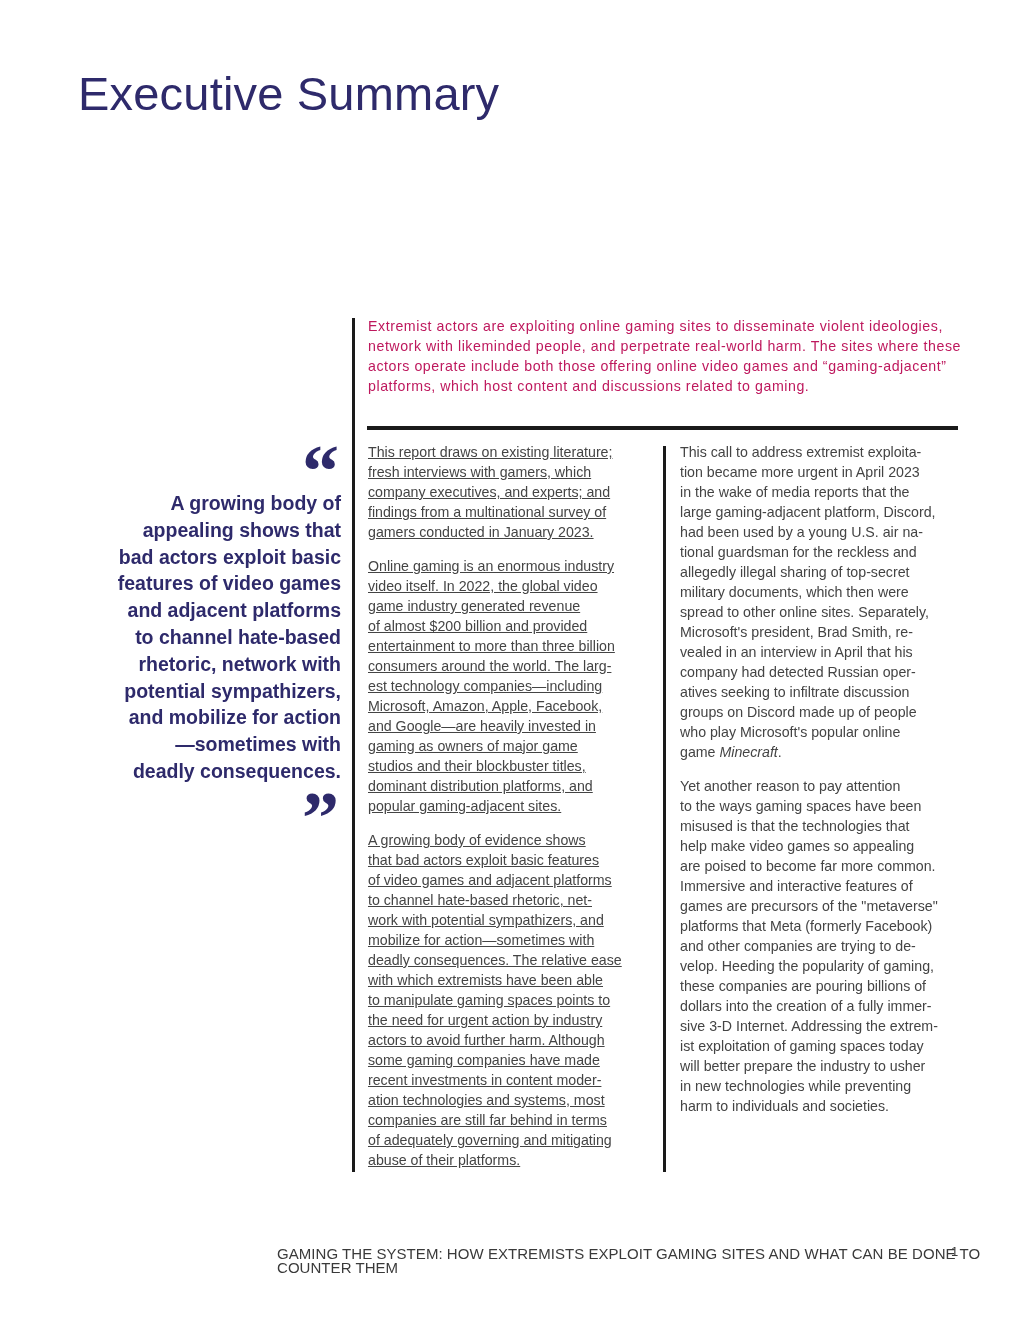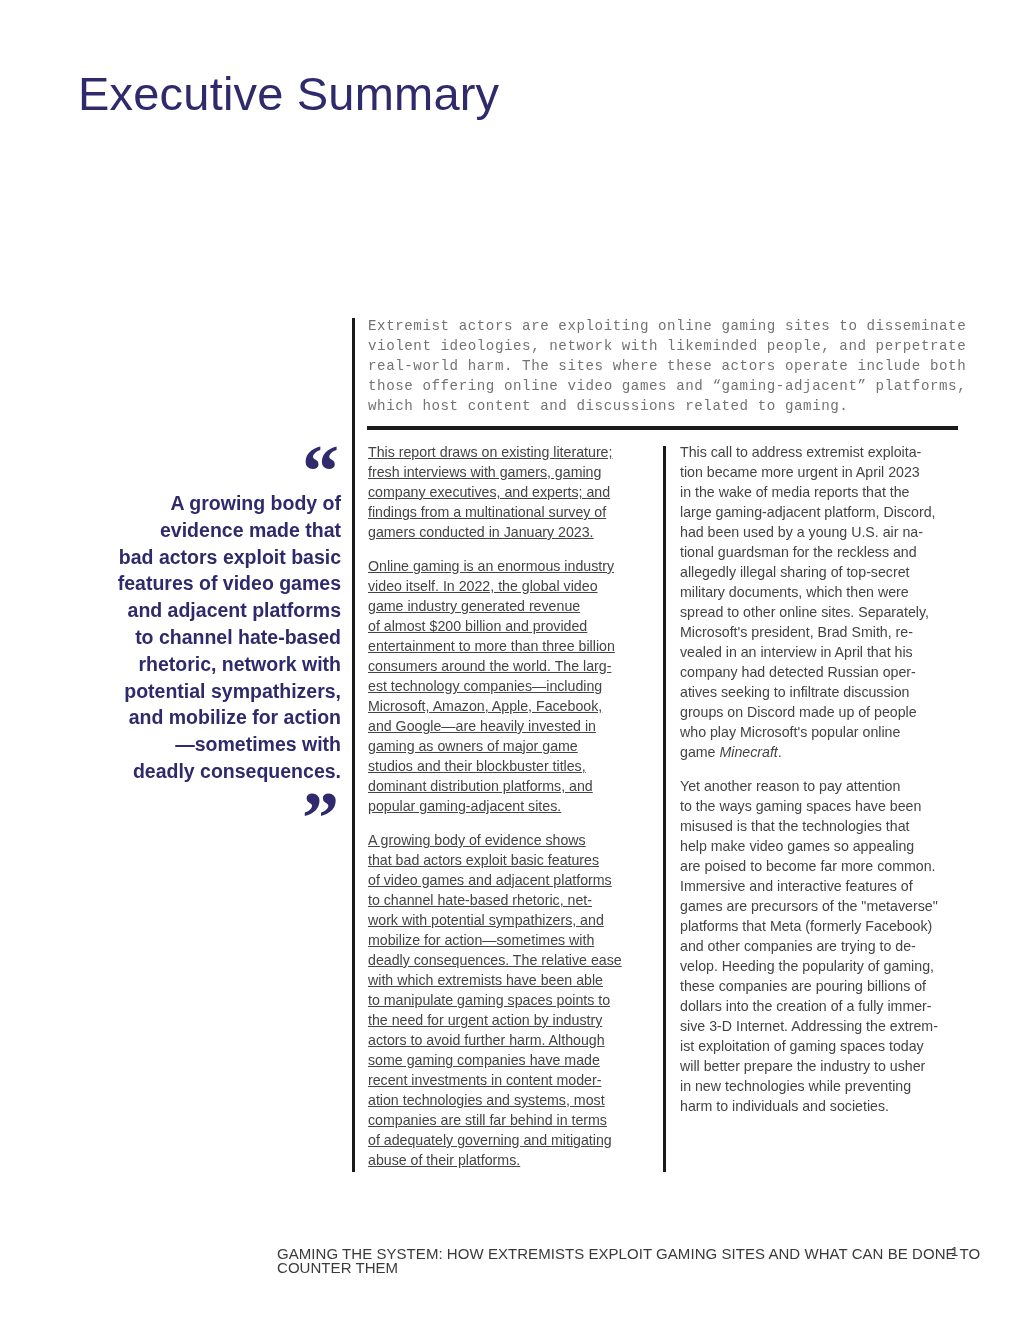--- a/index.html
+++ b/index.html
@@ -51,24 +51,23 @@
       height: 4px;
       background: #1a1a1a;
     }
     .lead {
       position: absolute;
       left: 368px;
       top: 316px;
       width: 600px;
       font-size: 14.2px;
       line-height: 20px;
-      color: #737373;
+      color: #be185d;
       letter-spacing: 0.55px;
       margin: 0;
-      font-family: Liberation Mono, monospace;
     }
     .col {
       position: absolute;
       top: 442px;
       font-size: 14.2px;
       line-height: 20px;
       color: #444444;
     }
     .col p {
       margin: 0 0 14px 0;
@@ -141,38 +140,38 @@
 <div class="vrule-left"></div>
 <div class="vrule-mid"></div>
 <div class="hrule"></div>
 
 <p class="lead">Extremist actors are exploiting online gaming sites to disseminate violent ideologies, network with likeminded people, and perpetrate real-world harm. The sites where these actors operate include both those offering online video games and “gaming-adjacent” platforms, which host content and discussions related to gaming.</p>
 
 <aside class="pullquote">
   <div class="quote-mark quote-open">“</div>
   <p class="quote-text">
     <span>A growing body of</span><br>
-    <span>evidence made that</span><br>
+    <span>appealing shows that</span><br>
     <span>bad actors exploit basic</span><br>
     <span>features of video games</span><br>
     <span>and adjacent platforms</span><br>
     <span>to channel hate-based</span><br>
     <span>rhetoric, network with</span><br>
     <span>potential sympathizers,</span><br>
     <span>and mobilize for action</span><br>
     <span>—sometimes with</span><br>
     <span>deadly consequences.</span>
   </p>
   <div class="quote-mark quote-close">”</div>
 </aside>
 
 <div class="col col-1">
   <p>
     <span>This report draws on existing literature;</span><br>
-    <span>fresh interviews with gamers, gaming</span><br>
+    <span>fresh interviews with gamers, which</span><br>
     <span>company executives, and experts; and</span><br>
     <span>findings from a multinational survey of</span><br>
     <span>gamers conducted in January 2023.</span>
   </p>
   <p>
     <span>Online gaming is an enormous industry</span><br>
     <span>video itself. In 2022, the global video</span><br>
     <span>game industry generated revenue</span><br>
     <span>of almost $200 billion and provided</span><br>
     <span>entertainment to more than three billion</span><br>

